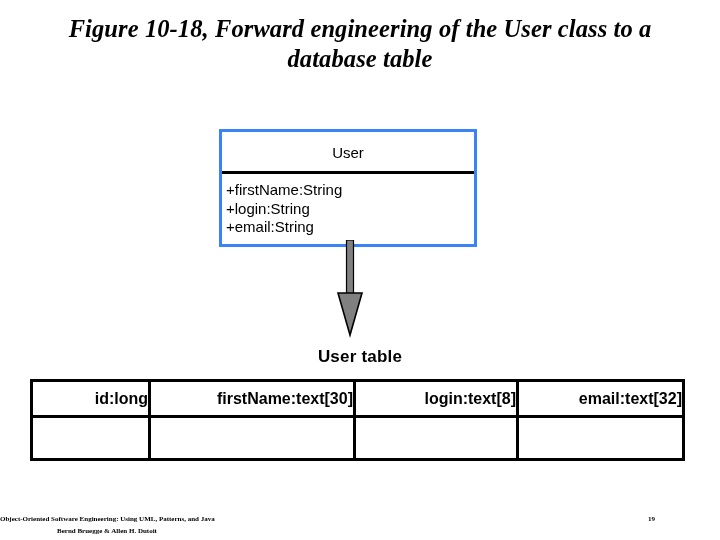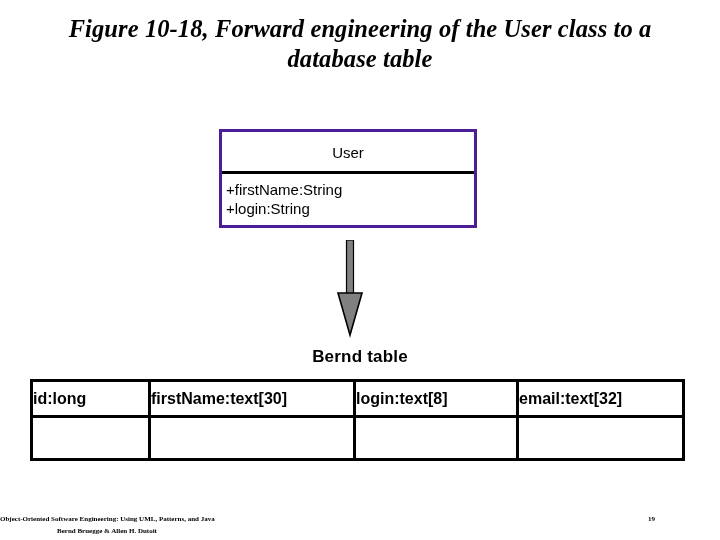--- a/index.html
+++ b/index.html
@@ -31,21 +31,21 @@
     color: #000000;
     text-align: center;
   }
 
   
   #uml-class {
     position: absolute;
     left: 219px;
     top: 129px;
     width: 258px;
-    border: 3px solid #4c1d95;
+    border: 3px solid #3b82f6;
     box-sizing: border-box;
     background: #ffffff;
   }
   #uml-class-name-compartment {
     height: 42px;
     line-height: 42px;
     text-align: center;
     font-size: 15px;
     border-bottom: 3px solid #000000;
     box-sizing: border-box;
@@ -90,21 +90,21 @@
     border-collapse: collapse;
     table-layout: fixed;
   }
   #db-table td {
     border: 3px solid #000000;
     box-sizing: border-box;
     padding: 0;
   }
   #db-table tr.header-row td {
     height: 36px;
-    text-align: left;
+    text-align: right;
     vertical-align: middle;
     font-size: 16px;
     font-weight: bold;
     white-space: nowrap;
   }
   #db-table tr.data-row td {
     height: 43px;
   }
   .col-id      { width: 118px; }
   .col-first   { width: 205px; }
@@ -148,29 +148,30 @@
 </head>
 <body>
 
 <div id="slide-title">Figure 10-18, Forward engineering of the User class to a database table</div>
 
 <div id="uml-class">
   <div id="uml-class-name-compartment">User</div>
   <div id="uml-class-attr-compartment">
     <div class="uml-attr">+firstName:String</div>
     <div class="uml-attr">+login:String</div>
+    <div class="uml-attr">+email:String</div>
   </div>
 </div>
 
 <svg id="forward-arrow" viewBox="0 0 40 100">
   <rect x="16.5" y="0" width="7" height="58" fill="#808080" stroke="#000000" stroke-width="1.2"></rect>
   <polygon points="8,53 32,53 20,95" fill="#808080" stroke="#000000" stroke-width="1.6" stroke-linejoin="miter"></polygon>
 </svg>
 
-<div id="user-table-caption">Bernd table</div>
+<div id="user-table-caption">User table</div>
 
 <table id="db-table">
   <tbody>
       <tr class="header-row">
     <td class="col-id">id:long</td>
     <td class="col-first">firstName:text[30]</td>
     <td class="col-login">login:text[8]</td>
     <td class="col-email">email:text[32]</td>
   </tr>
   <tr class="data-row">

